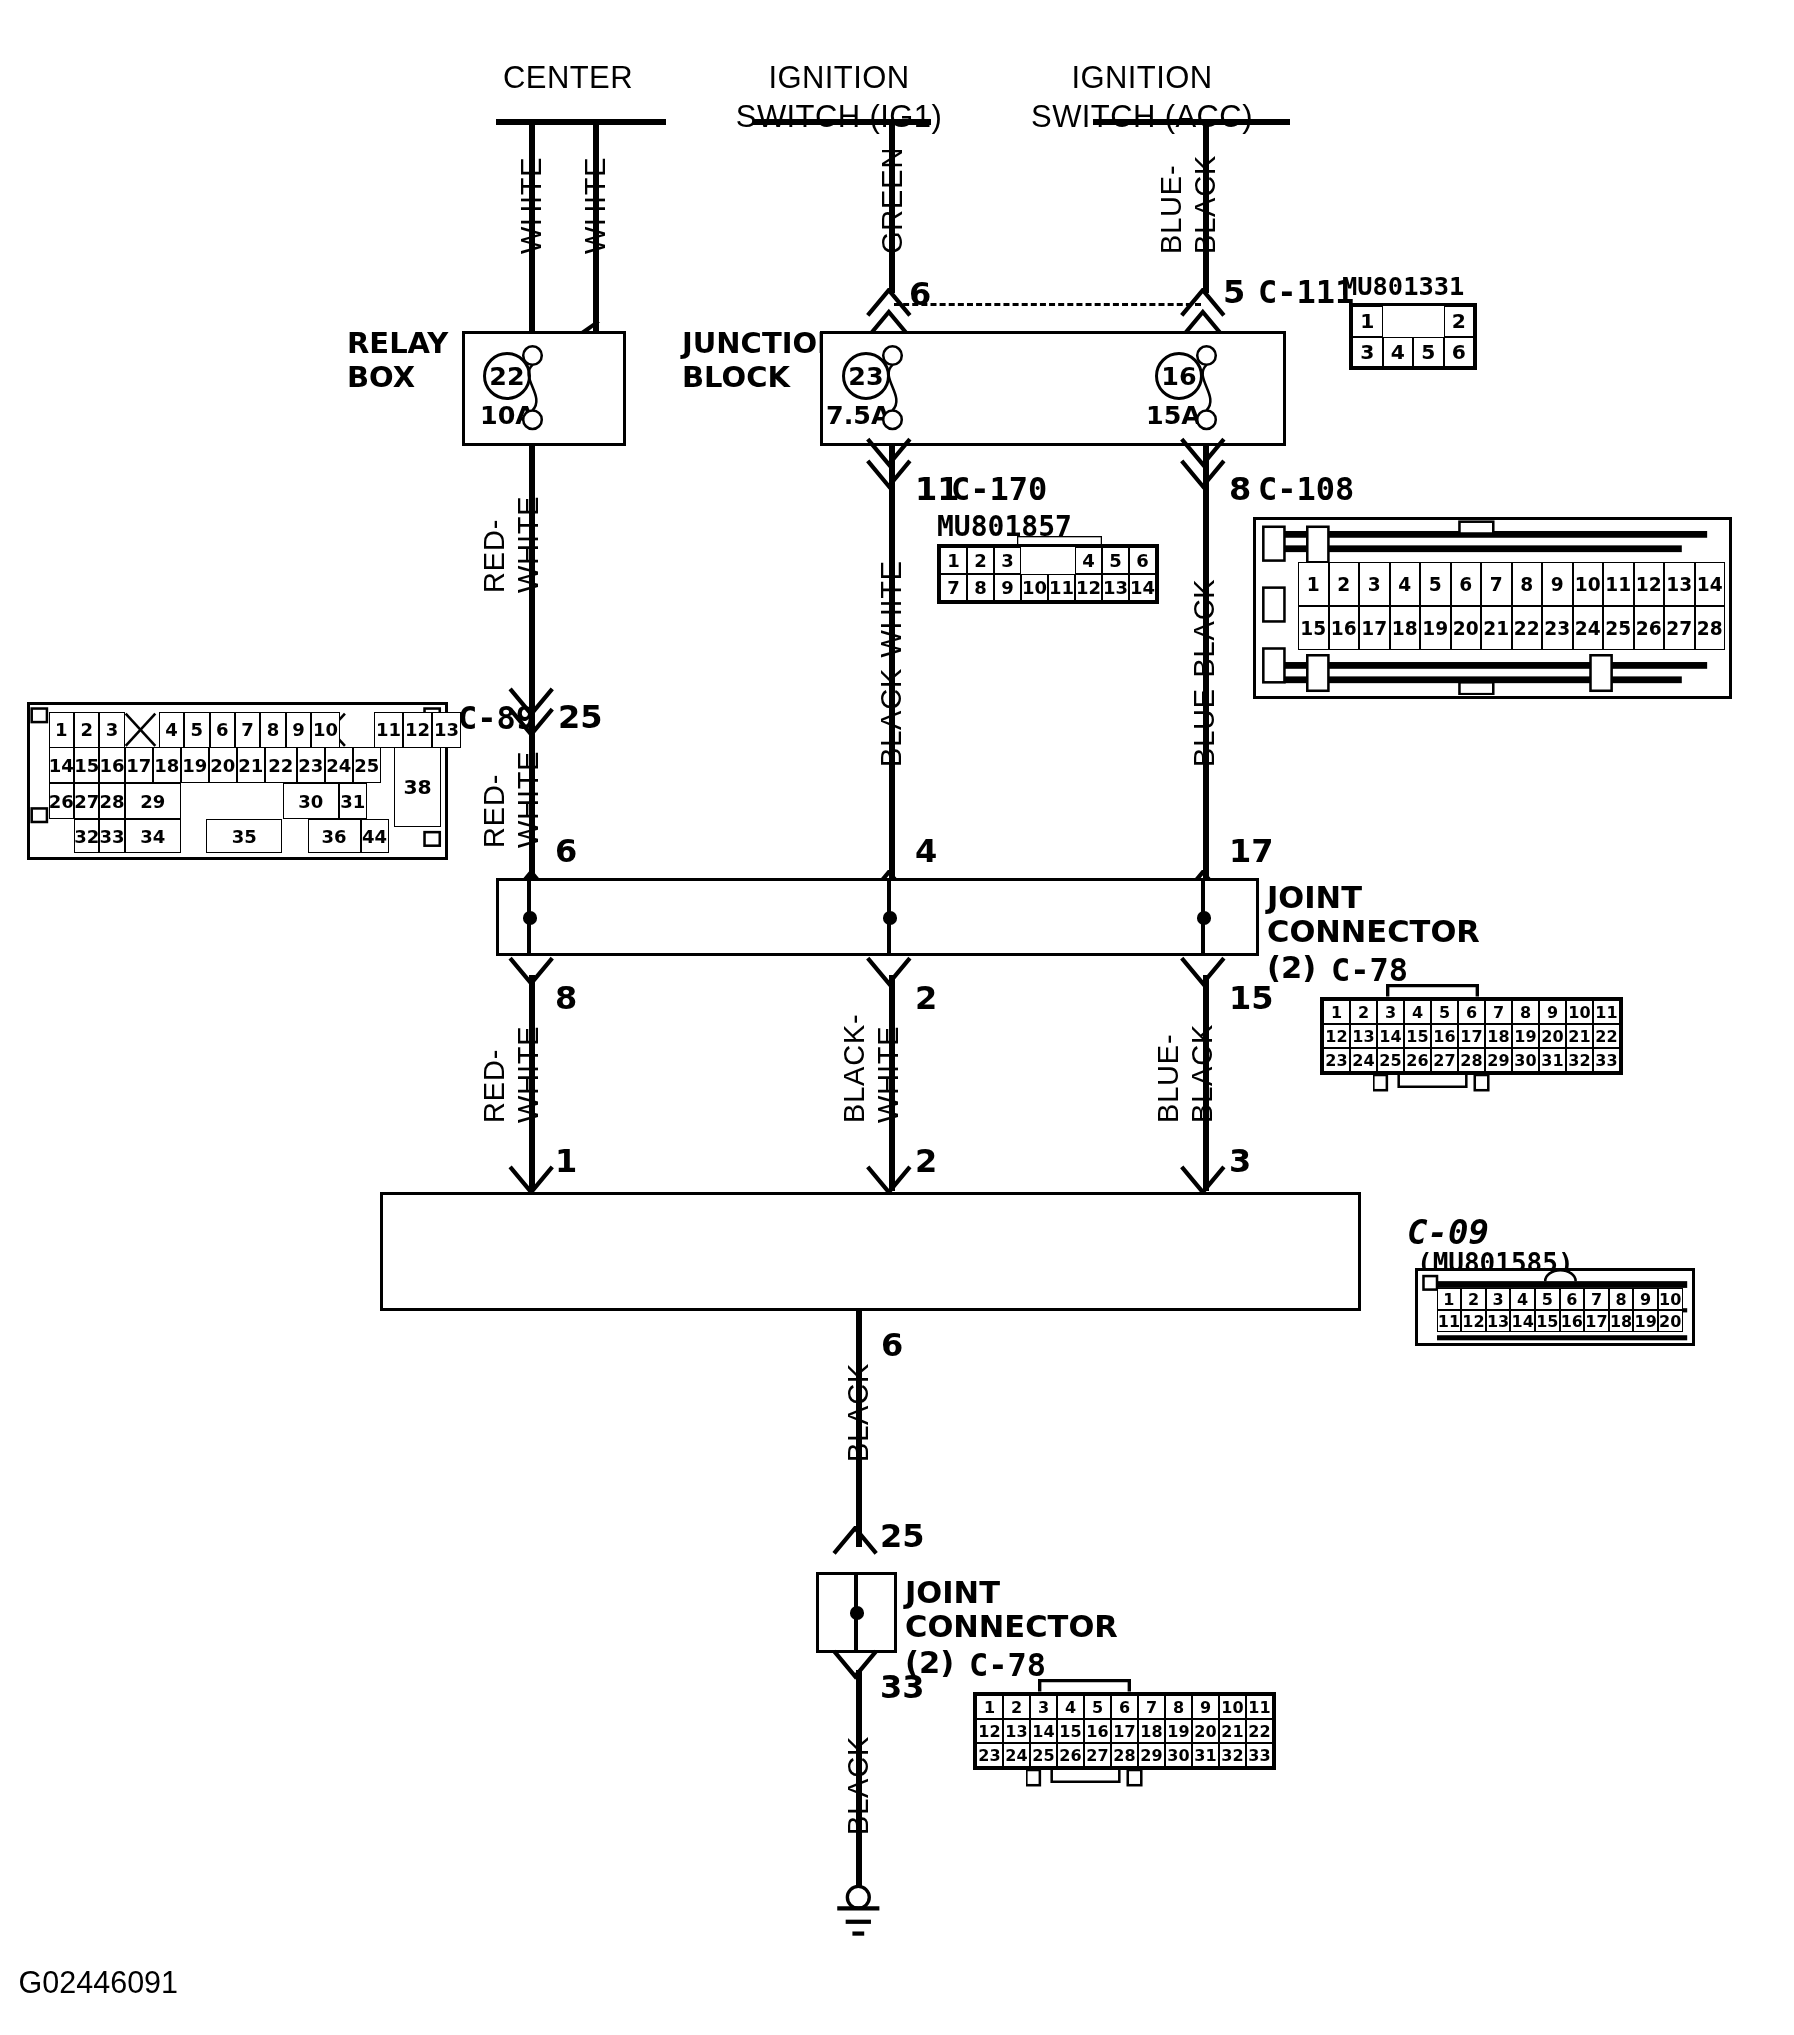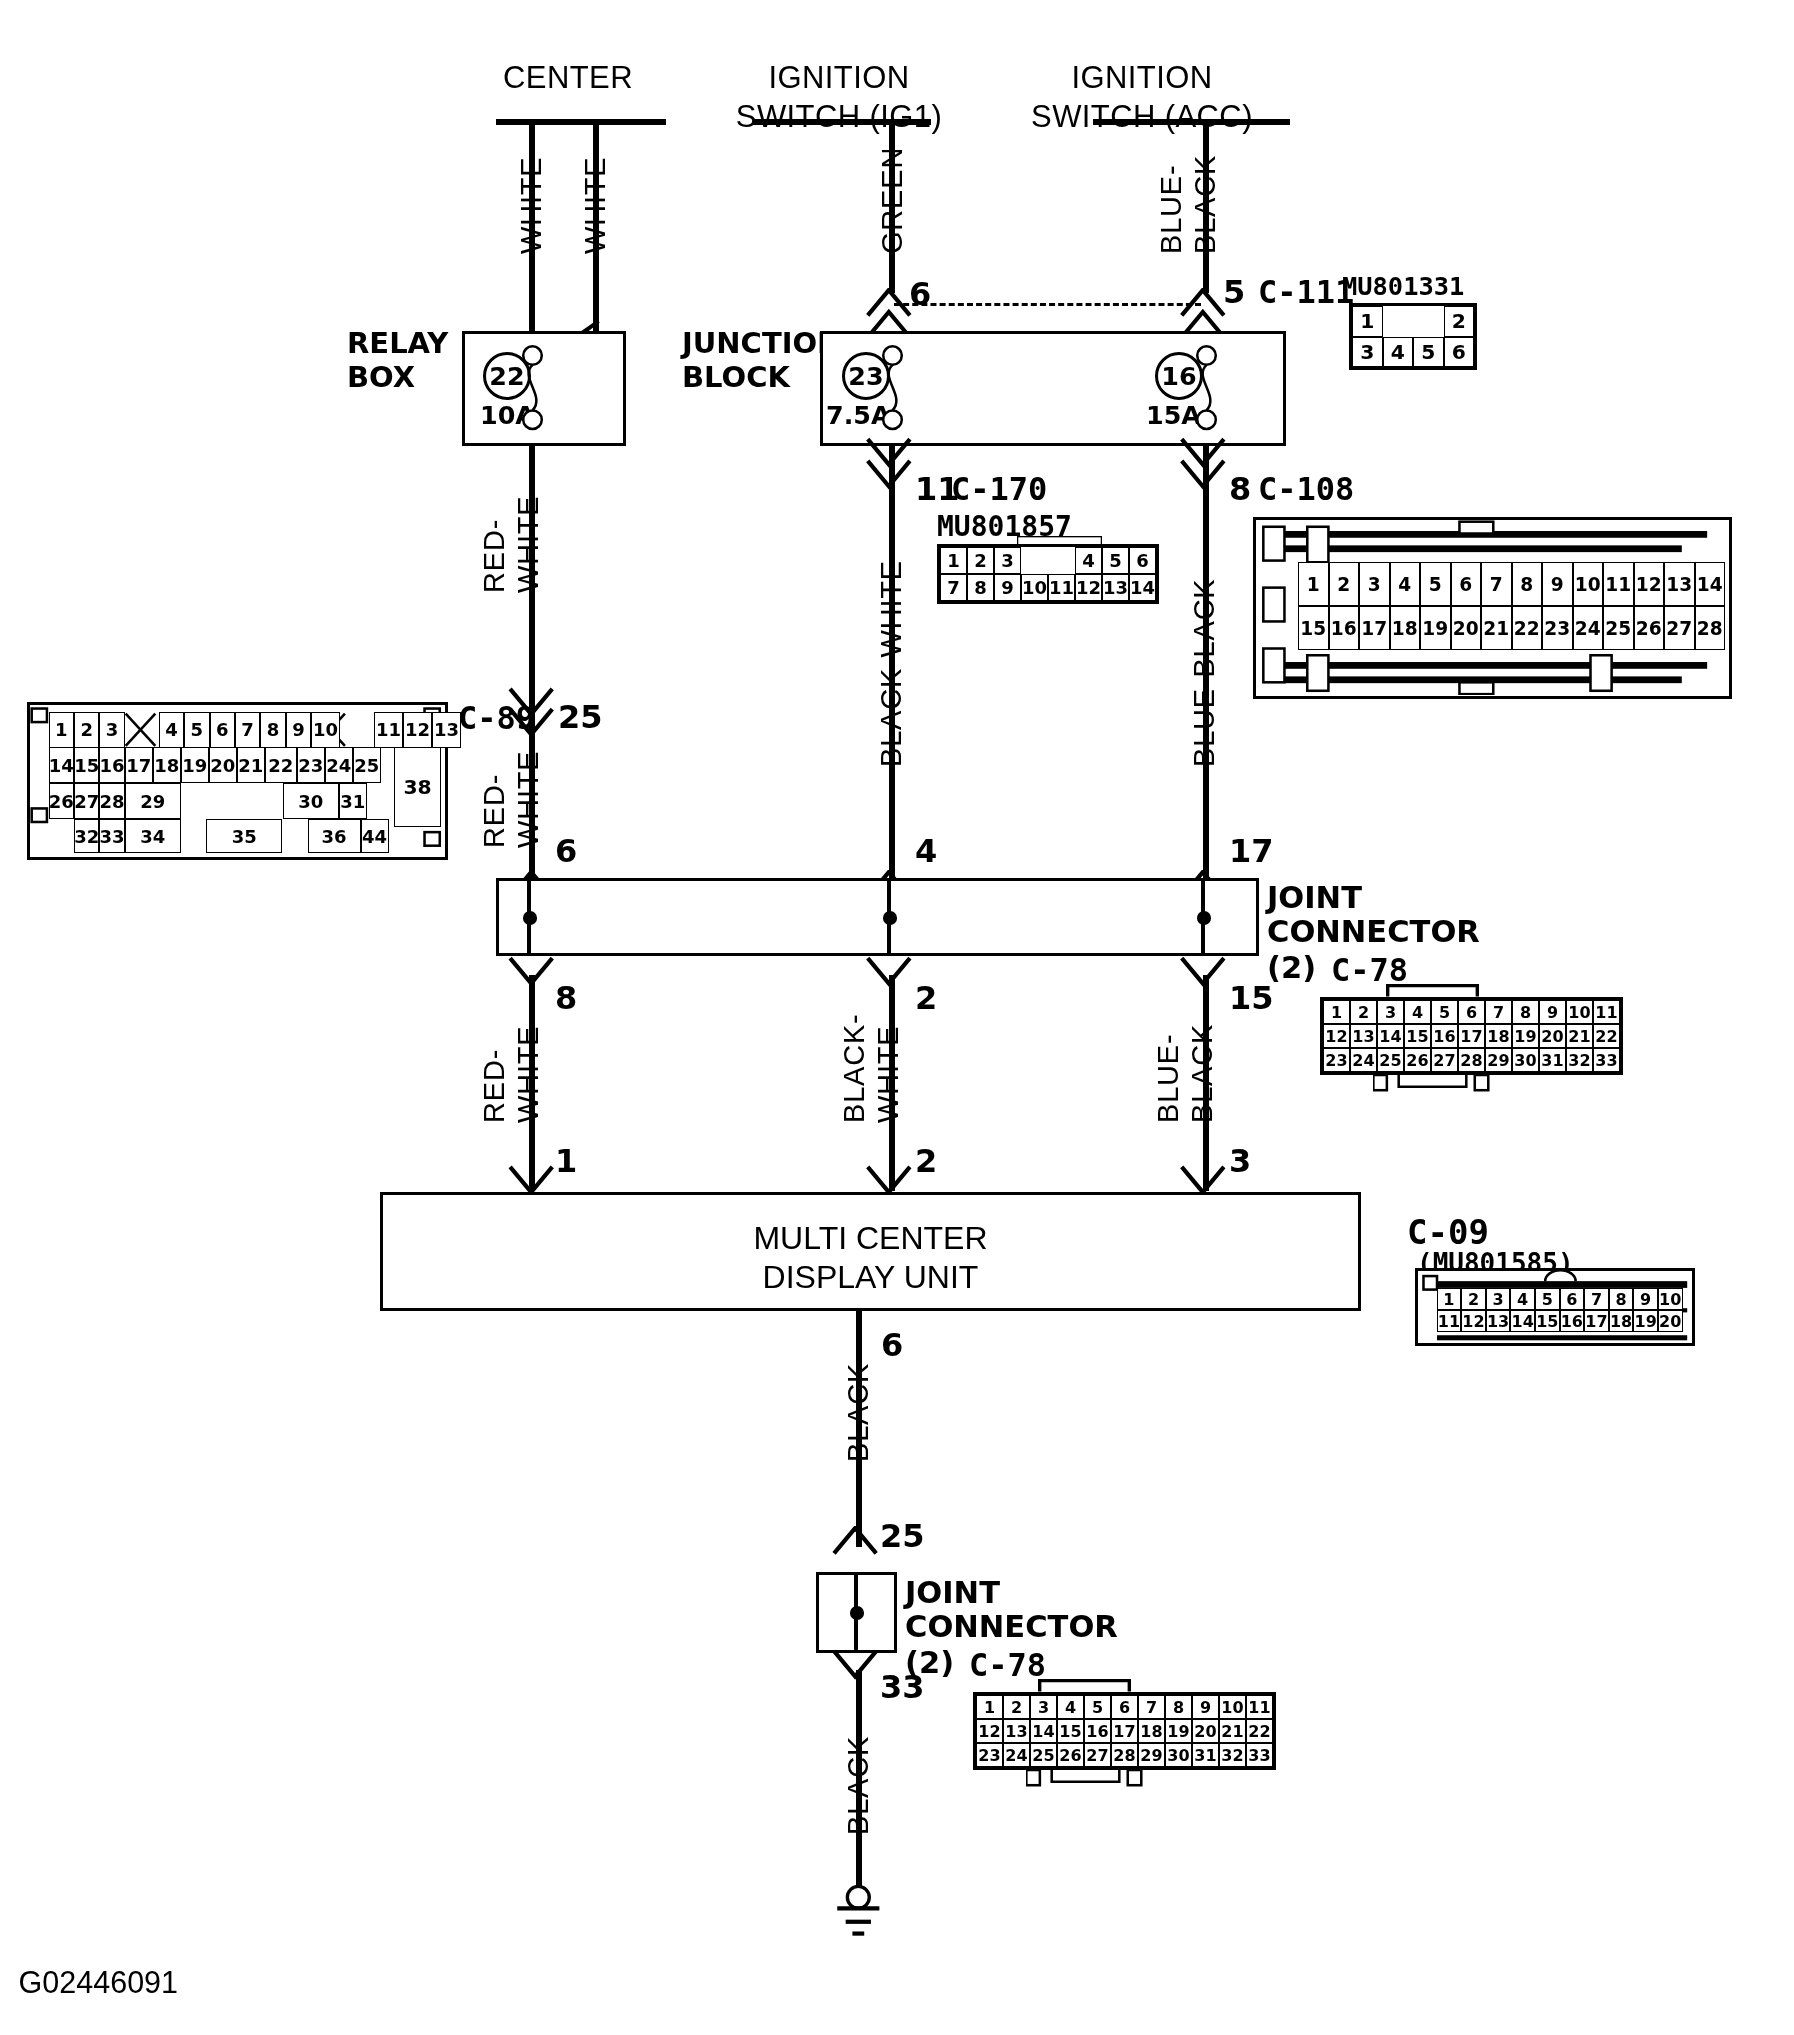--- a/index.html
+++ b/index.html
@@ -414,24 +414,22 @@
     <path d="M8,2 L33,32 L58,2" fill="none" stroke="#000" stroke-width="5"></path>
   </svg>
   <svg style="position:absolute;left:1175px;top:1165px;width:59px;height:34px;" viewBox="0 0 70 40" width="59" height="34">
     <path d="M8,2 L33,32 L58,2" fill="none" stroke="#000" stroke-width="5"></path>
   </svg>
   <div class="lbl num" style="left:555px;top:1142px;">1</div>
   <div class="lbl num" style="left:915px;top:1142px;">2</div>
   <div class="lbl num" style="left:1229px;top:1142px;">3</div>
 
   <div class="box" style="left:380px;top:1192px;width:981px;height:119px;"></div>
-  <div class="ttl2 lbl" style="left:380px;top:1219px;width:981px;text-align:center;font-size:32px;">MULTI CENTER
-DISPLAY UNIT</div>
-
-  <div class="lbl mono" style="left:1407px;top:1212px;font-size:34px;">C-09</div>
+
+  <div class="lbl mono" style="left:1407px;top:1212px;font-size:34px;font-style:italic;">C-09</div>
   <div class="lbl mono" style="left:1417px;top:1248px;font-size:26px;">(MU801585)</div>
   <div class="conn" style="left:1415px;top:1268px;width:280px;height:78px;">
     <svg style="position:absolute;left:0;top:0;width:273px;height:71px;" viewBox="0 0 322 84" width="273" height="71">
       <rect x="6" y="6" width="16" height="16" fill="#fff" stroke="#000" stroke-width="3"></rect>
       <rect x="22" y="12" width="296" height="8" fill="#000"></rect>
       <rect x="22" y="44" width="296" height="5" fill="#000"></rect>
       <rect x="22" y="76" width="296" height="6" fill="#000"></rect>
       <path d="M150,12 A18,13 0 0 1 186,12" fill="none" stroke="#000" stroke-width="3"></path>
     </svg>
     <div style="position:absolute;left:18.6px;top:17px;">

